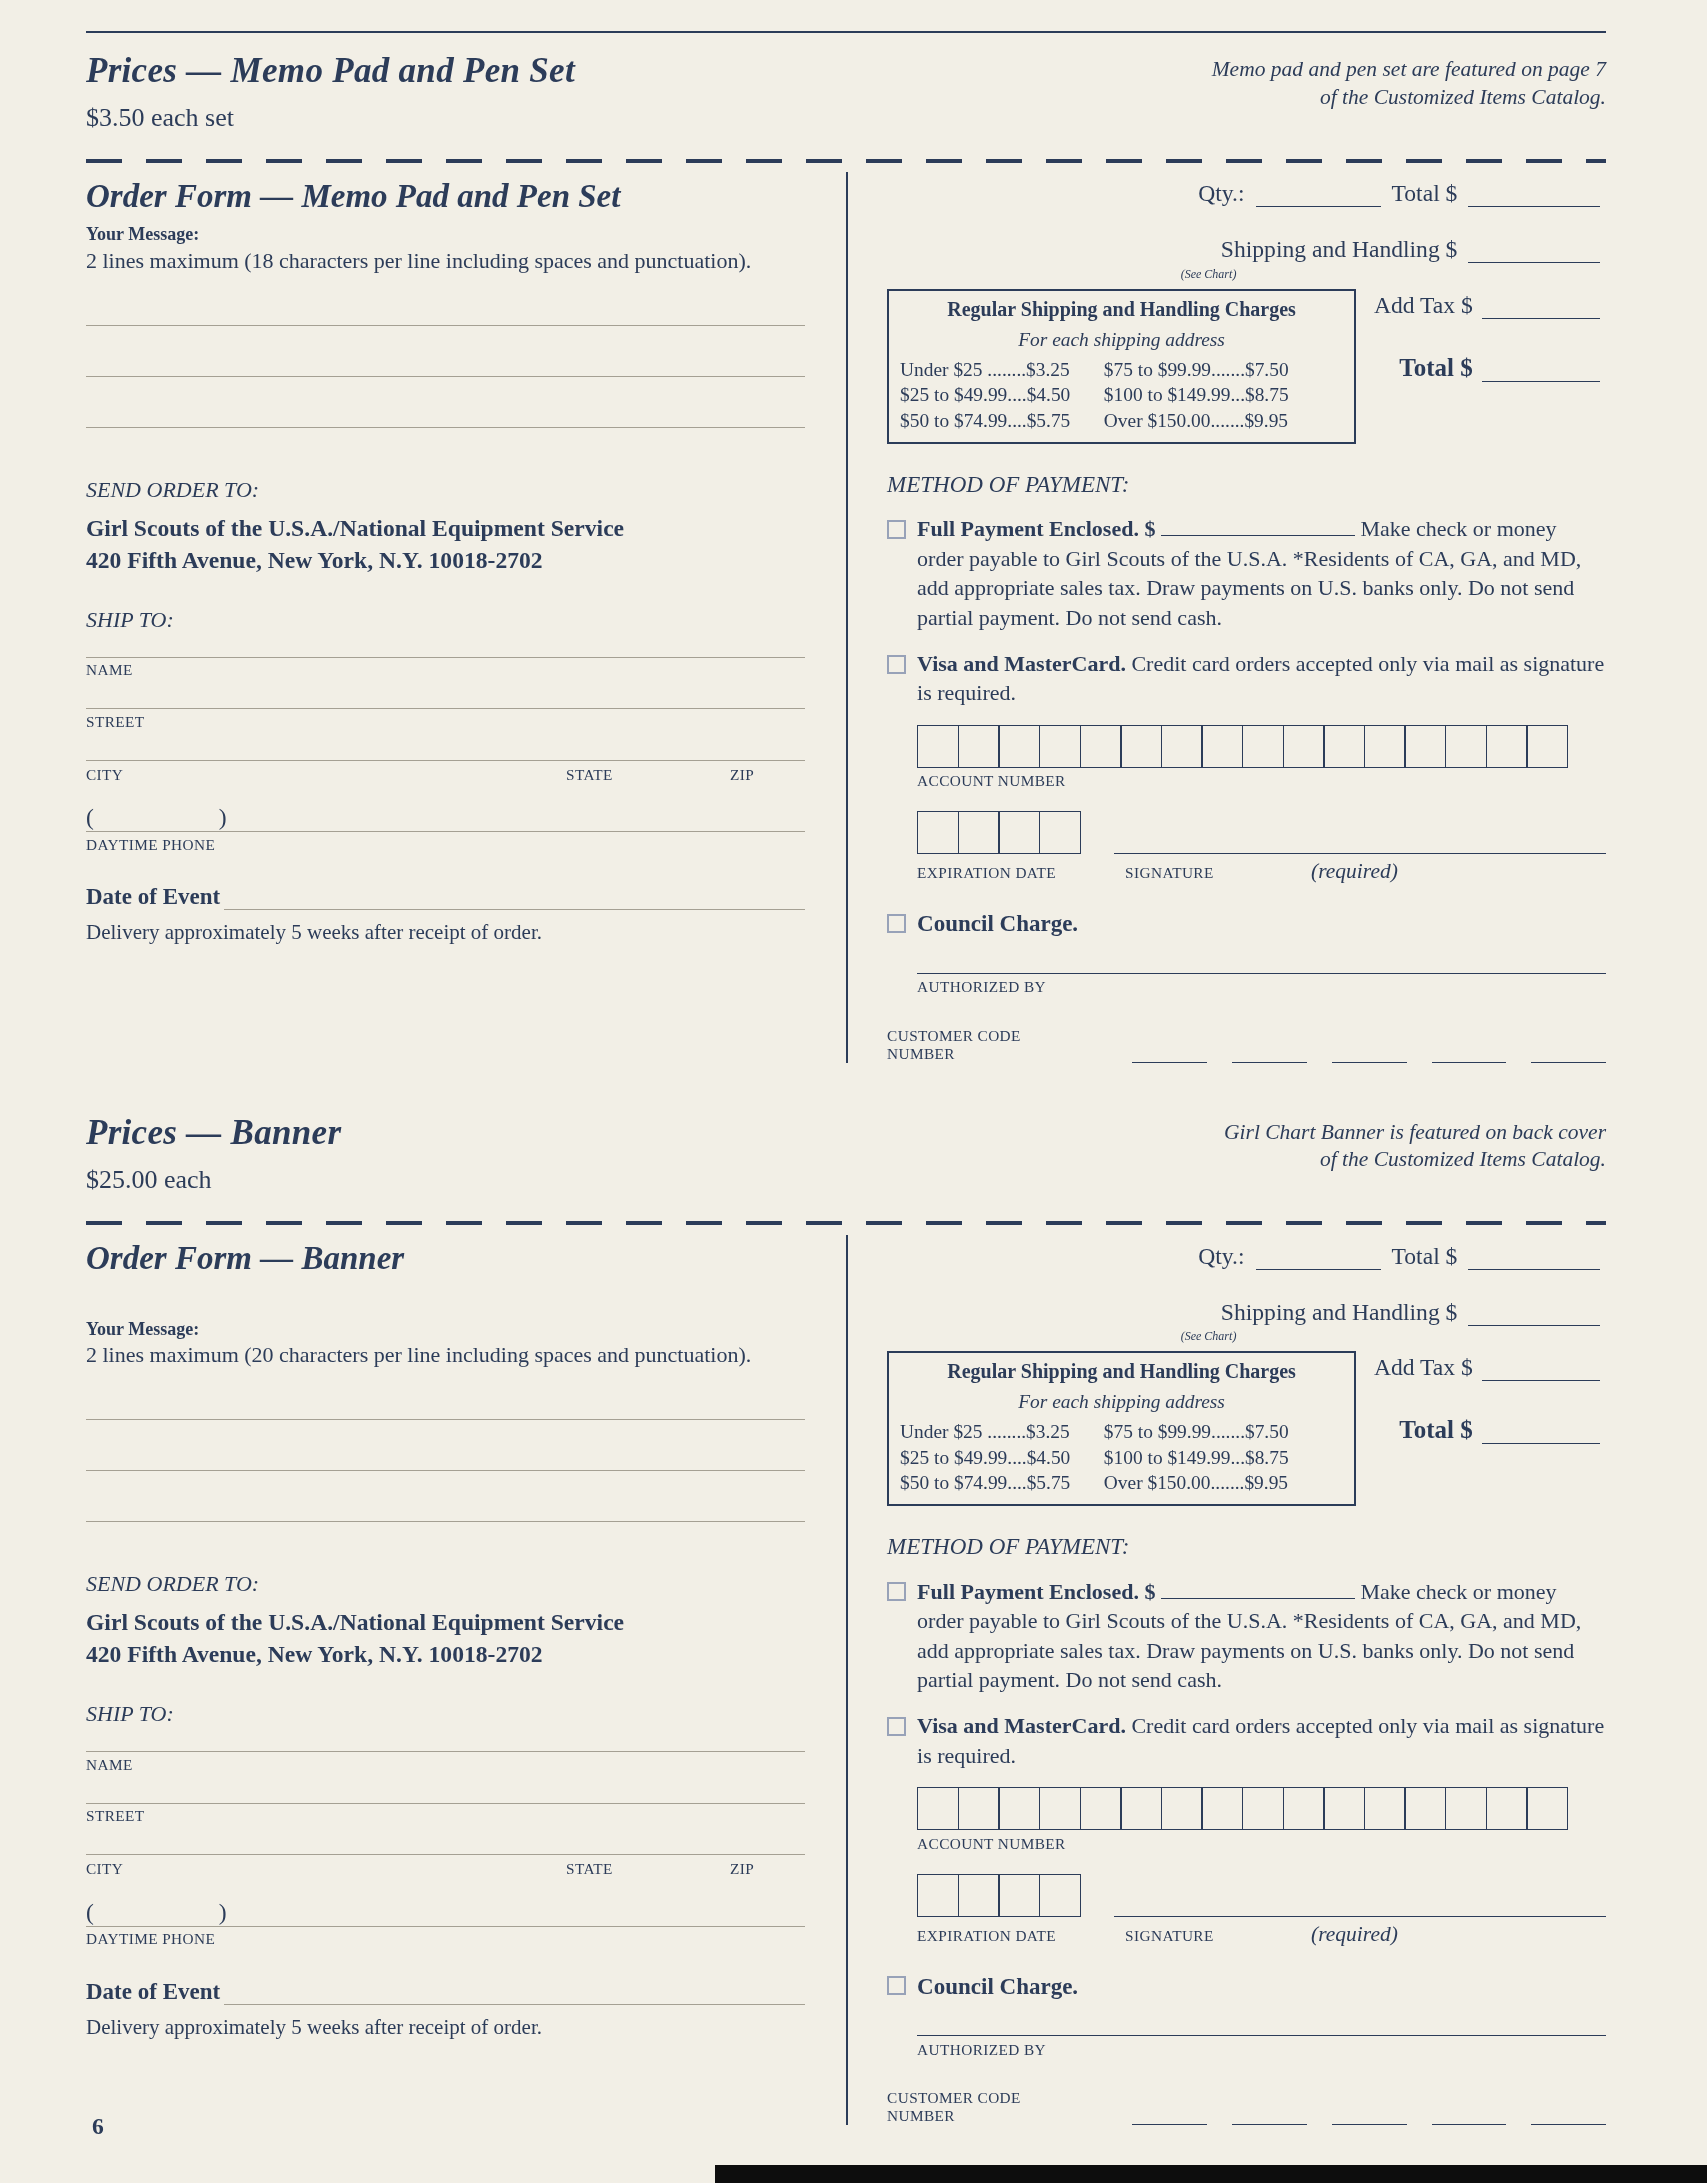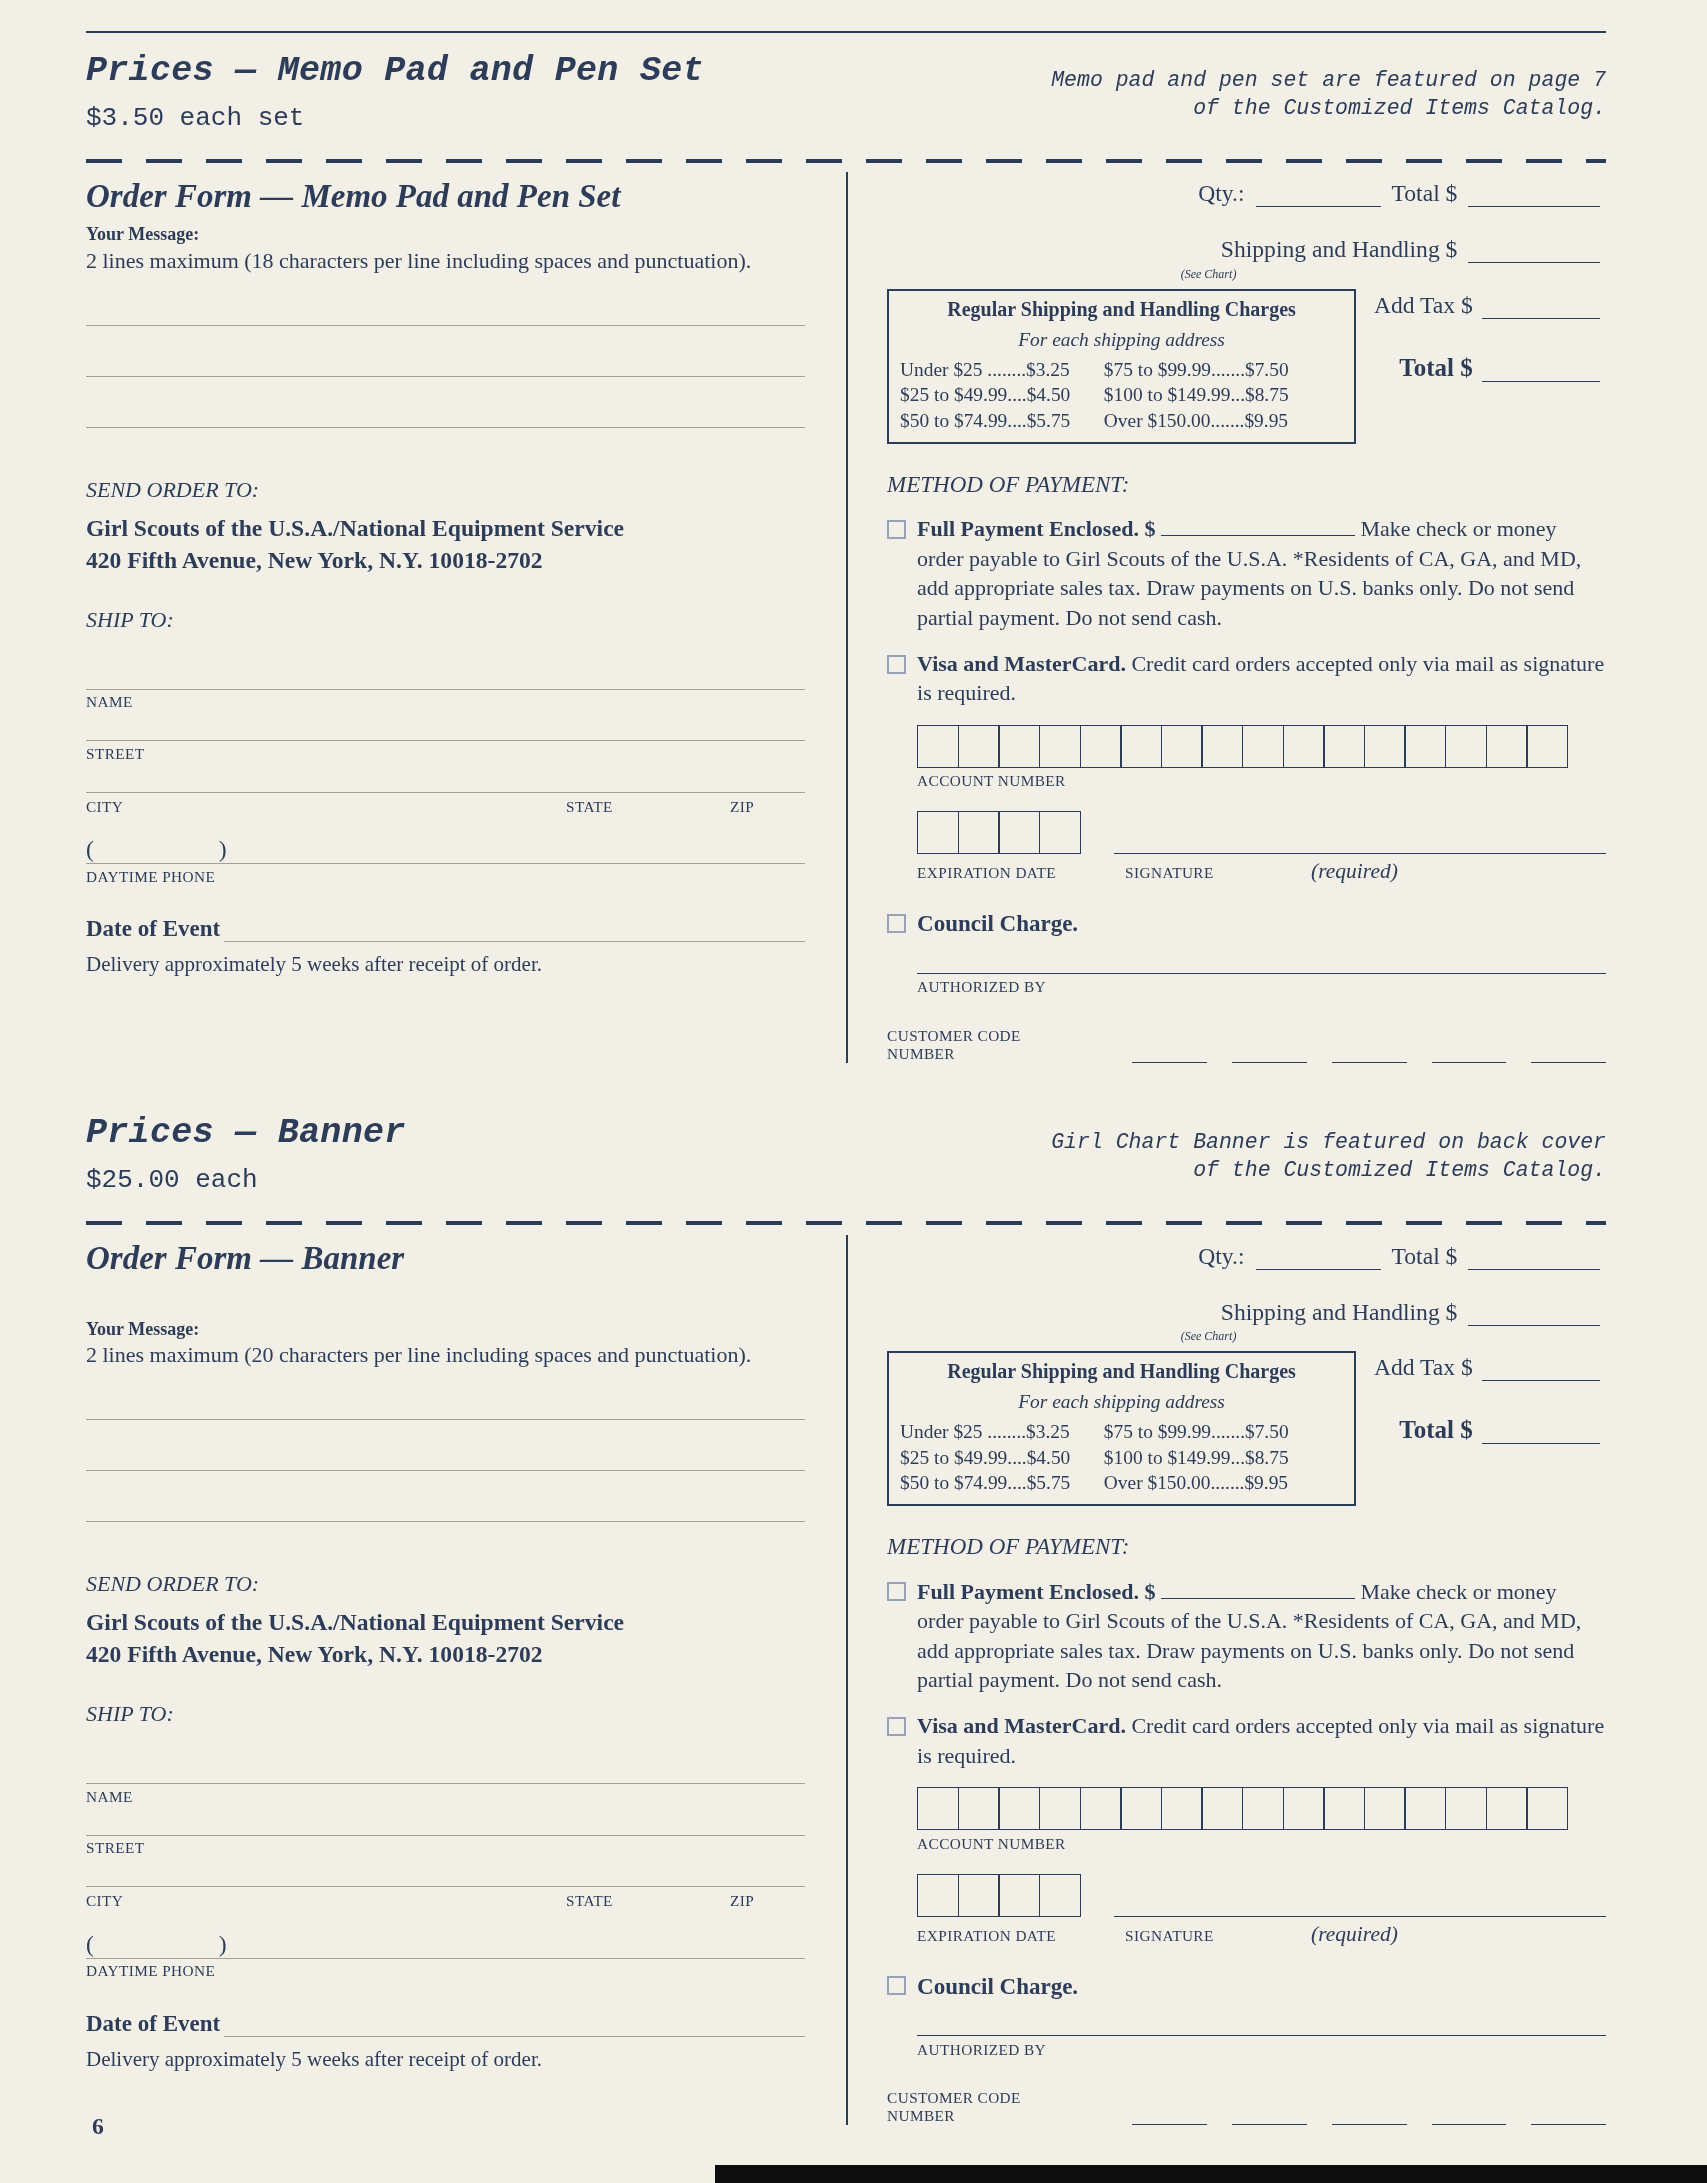--- a/index.html
+++ b/index.html
@@ -6,21 +6,21 @@
   body { margin:0; background:#777; }
   .sheet {
     position:relative; width:1707px; height:2183px; margin:0 auto;
     background:#f2efe6; color:#2c3c59;
     font-family:"Liberation Serif","DejaVu Serif",serif; overflow:hidden;
   }
   .content { position:absolute; left:86px; top:30.5px; width:1520px; }
 
   .top-rule { border-top:2.8px solid #2c3c59; margin-bottom:18px; }
 
-  .price-header { display:flex; justify-content:space-between; align-items:center;font-family:Liberation Mono, monospace; }
+  .price-header { display:flex; justify-content:space-between; align-items:flex-start; }
   .prices-title { font-size:35px; font-style:italic; font-weight:bold; margin:0; letter-spacing:0.3px; }
   .price { font-size:26px; margin-top:12.5px; }
   .featured { font-size:21.5px; font-style:italic; text-align:right; margin-top:5.6px; line-height:1.3; }
 
   .dashed { margin-top:26px; height:3.5px;
     background:repeating-linear-gradient(to right,#2c3c59 0 36px,transparent 36px 60px); }
 
   .order-form { display:flex; margin-top:9.7px; align-items:stretch; }
   .col-left { width:734px; flex:none; }
   .divider { flex:none; width:2.1px; background:#2c3c59; margin-left:26px; }
@@ -32,21 +32,21 @@
   .msg-note { font-size:22px; margin:1.4px 0 0; line-height:1.28; max-width:701px; }
 
   .write-line { border-bottom:1.4px solid #a5a093; }
   .wl-msg { width:719px; margin-top:50px; }
 
   .send-to { font-size:22px; font-style:italic; margin:49px 0 0; }
   .org { font-size:23.6px; font-weight:bold; margin:9.7px 0 0; line-height:1.35; }
   .ship-to { font-size:22px; font-style:italic; margin:30.5px 0 0; }
 
   .field { margin-top:29px; }
-  .field.first { margin-top:56px; }
+  .field.first { margin-top:24px; }
   .field .write-line { width:719px; }
   .f-label { font-size:15.3px; margin-top:3.5px; letter-spacing:0.4px; }
   .f-label-row { position:relative; font-size:15.3px; margin-top:5px; letter-spacing:0.4px; height:19.4px; }
   .state-lbl { position:absolute; left:480px; }
   .zip-lbl { position:absolute; left:644px; }
 
   .phone-field { margin-top:16.7px; }
   .write-line.parens { display:flex; font-size:23.6px; height:30.5px; align-items:flex-end; }
   .p-close { margin-left:125px; }
 

